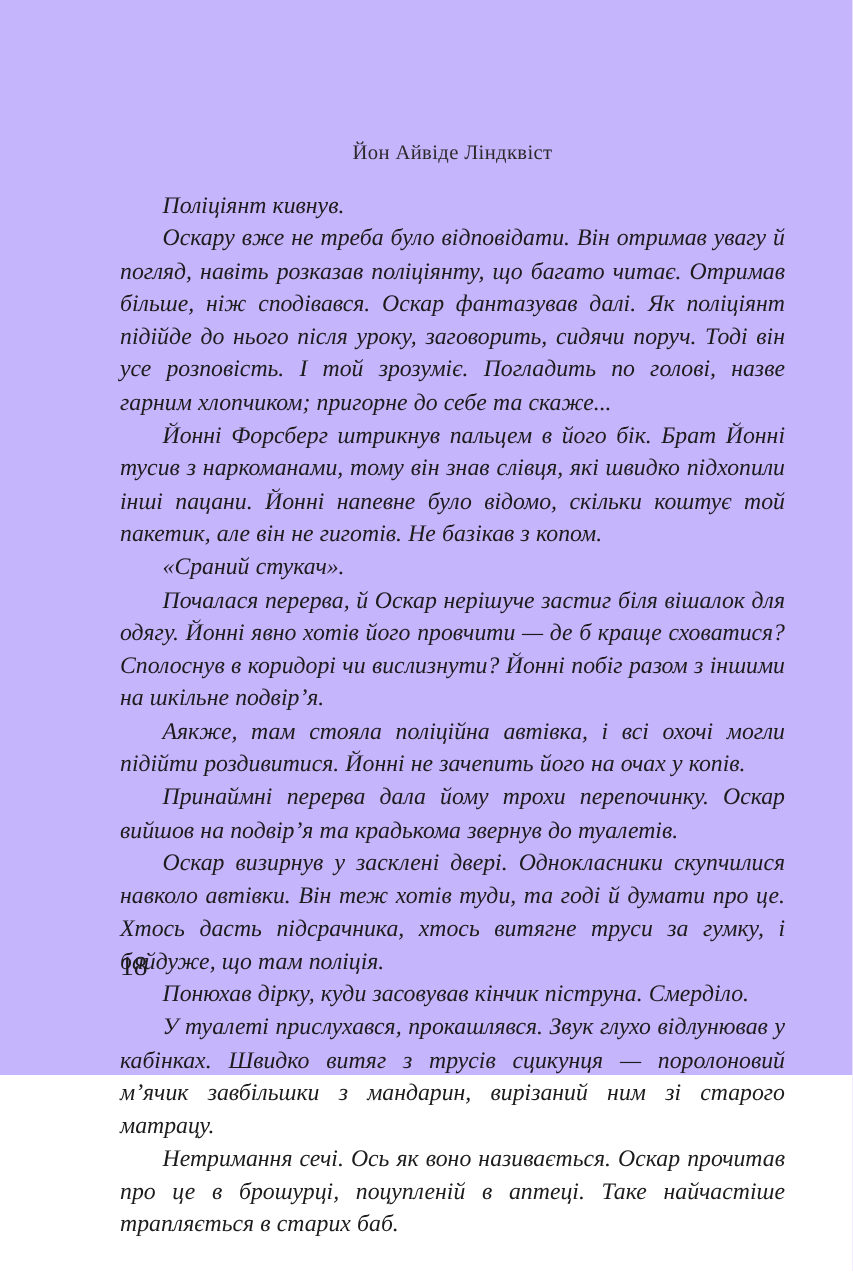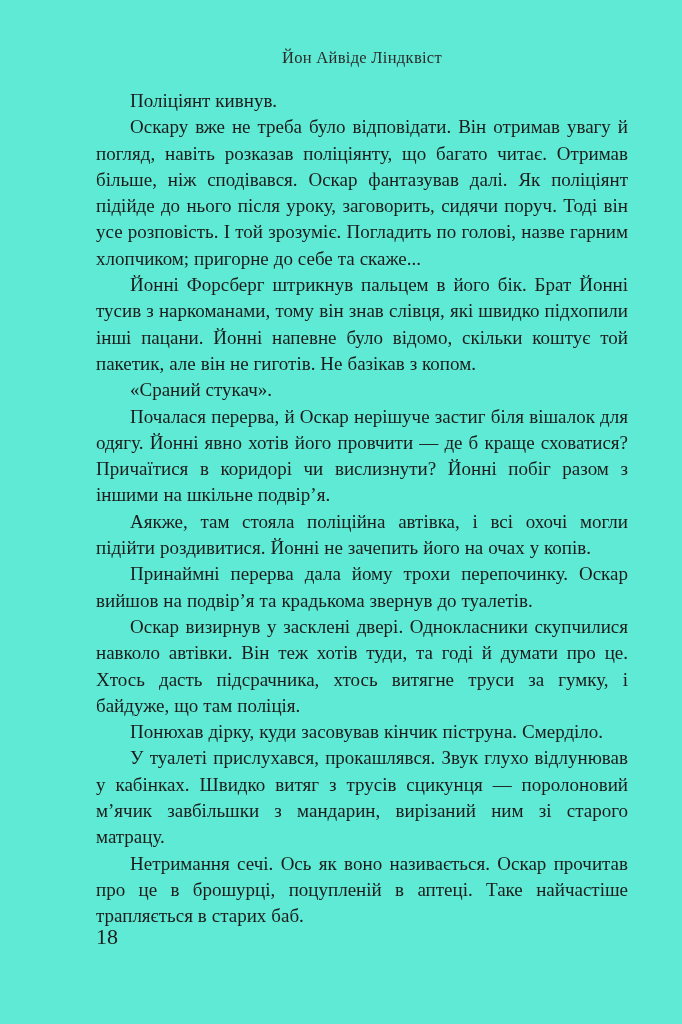--- a/index.html
+++ b/index.html
@@ -10,63 +10,64 @@
   body {
     width: 682px;
     height: 1024px;
     overflow: hidden;
     font-family: "Liberation Serif", "DejaVu Serif", serif;
     color: #1c1c1c;
   }
   .page {
     position: relative;
     width: 682px;
-    height: 1024px;
+    height: 860px;
     box-sizing: border-box;
-    background: #5eead4;
-    padding: 48px 54px 0 96px;
+    background: #c4b5fd;
+    padding: 112px 54px 0 96px;
   }
   .running-header {
     text-align: center;
     font-size: 16.5px;
     line-height: 20px;
     color: #2b2b2b;
     letter-spacing: 0.3px;
     margin: 0 0 20px 0;
   }
   .body-text p {
     margin: 0;
     font-size: 19px;
     line-height: 26.3px;
     text-align: justify;
     text-indent: 34px;
     hyphens: auto;
     -webkit-hyphens: auto;
     word-spacing: 0.2px;
+    font-style: italic;
   }
   .page-number {
     position: absolute;
     left: 96px;
     bottom: 74px;
     font-size: 22px;
     color: #1c1c1c;
   }
 </style>
 </head>
 <body>
 
 <div class="page">
   <div class="running-header">Йон Айвіде Ліндквіст</div>
 
   <div class="body-text">
       <p>Поліціянт кивнув.</p>
       <p>Оскару вже не треба було відповідати. Він отримав увагу й погляд, навіть розказав поліціянту, що багато читає. Отримав більше, ніж сподівався. Оскар фантазував далі. Як поліціянт підійде до нього після уроку, заговорить, сидячи поруч. Тоді він усе розповість. І той зрозуміє. Погладить по голові, назве гарним хлопчиком; пригорне до себе та скаже...</p>
       <p>Йонні Форсберг штрикнув пальцем в його бік. Брат Йонні тусив з наркоманами, тому він знав слівця, які швидко підхопили інші пацани. Йонні напевне було відомо, скільки коштує той пакетик, але він не гиготів. Не базікав з копом.</p>
       <p>«Сраний стукач».</p>
-      <p>Почалася перерва, й Оскар нерішуче застиг біля вішалок для одягу. Йонні явно хотів його провчити — де б краще сховатися? Причаїтися в коридорі чи вислизнути? Йонні побіг разом з іншими на шкільне подвір’я.</p>
+      <p>Почалася перерва, й Оскар нерішуче застиг біля вішалок для одягу. Йонні явно хотів його провчити — де б краще сховатися? Сполоснув в коридорі чи вислизнути? Йонні побіг разом з іншими на шкільне подвір’я.</p>
       <p>Аякже, там стояла поліційна автівка, і всі охочі могли підійти роздивитися. Йонні не зачепить його на очах у копів.</p>
       <p>Принаймні перерва дала йому трохи перепочинку. Оскар вийшов на подвір’я та крадькома звернув до туалетів.</p>
       <p>Оскар визирнув у засклені двері. Однокласники скупчилися навколо автівки. Він теж хотів туди, та годі й думати про це. Хтось дасть підсрачника, хтось витягне труси за гумку, і байдуже, що там поліція.</p>
       <p>Понюхав дірку, куди засовував кінчик піструна. Смерділо.</p>
       <p>У туалеті прислухався, прокашлявся. Звук глухо відлунював у кабінках. Швидко витяг з трусів сцикунця — поролоновий м’ячик завбільшки з мандарин, вирізаний ним зі старого матрацу.</p>
       <p>Нетримання сечі. Ось як воно називається. Оскар прочитав про це в брошурці, поцупленій в аптеці. Таке найчастіше трапляється в старих баб.</p>
     </div>
 
   <div class="page-number">18</div>
 </div>

